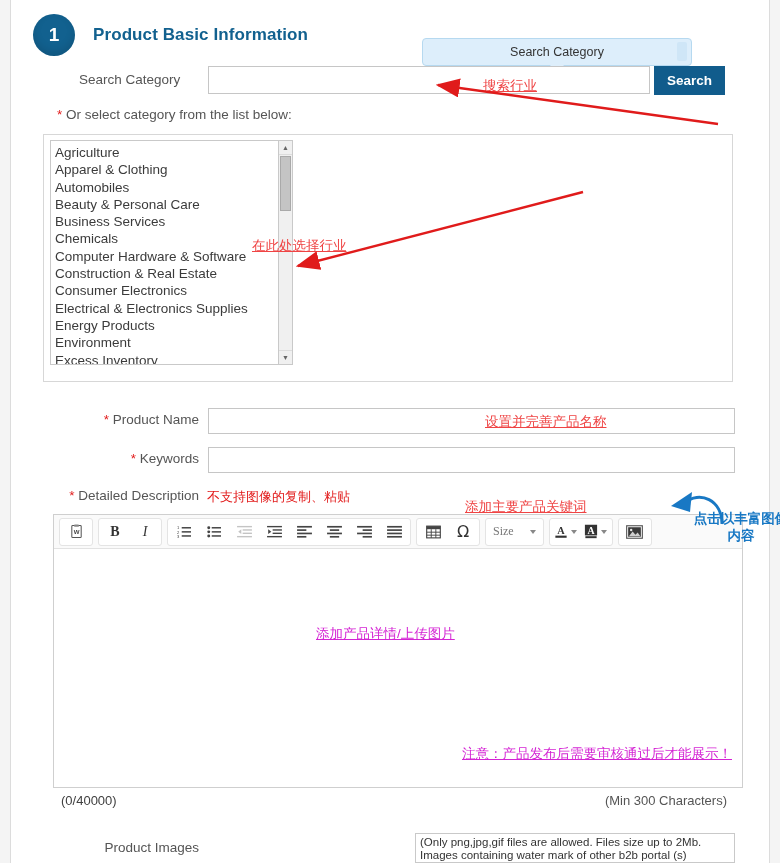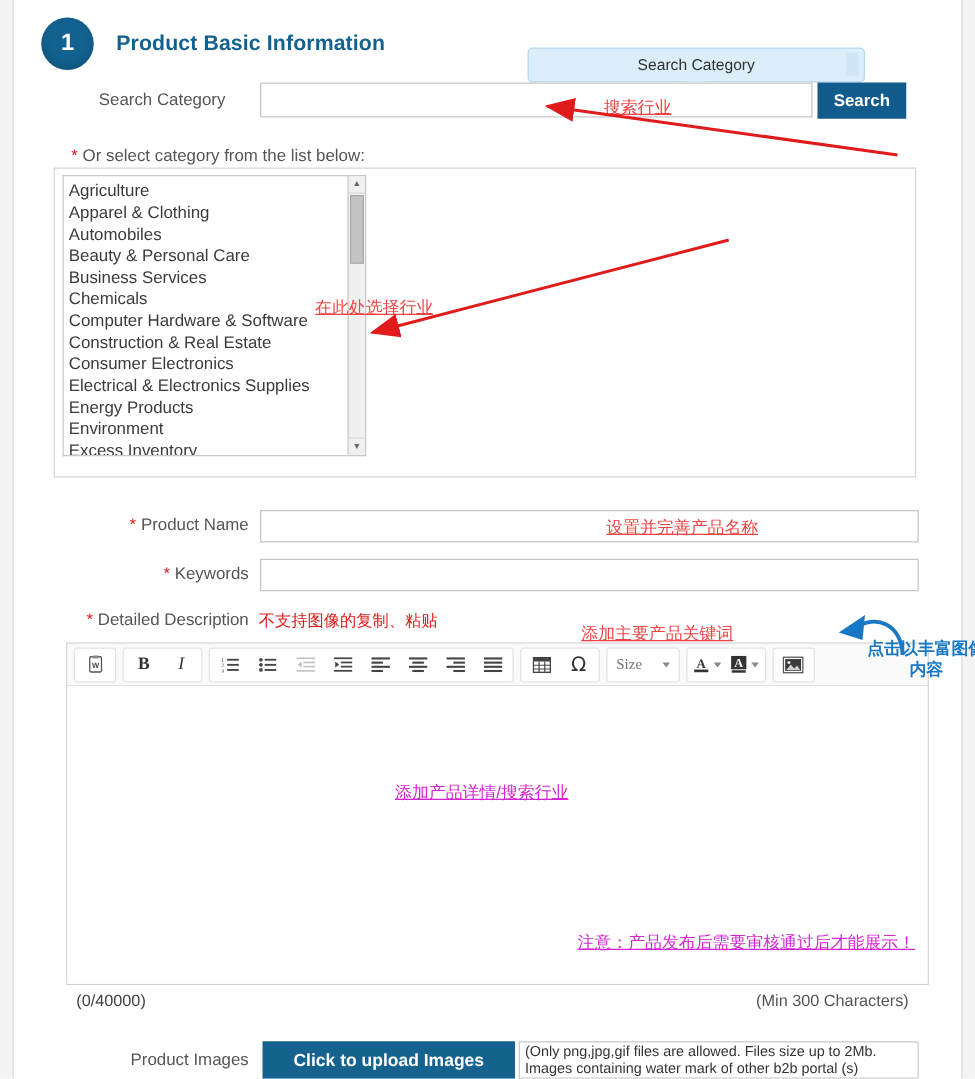--- a/index.html
+++ b/index.html
@@ -66,21 +66,21 @@
   .search-input{
     position:absolute;left:197px;top:0;width:442px;height:28px;
     border:1px solid #c6c6c6;background:#fff;box-sizing:border-box;
   }
   .search-btn{
     position:absolute;left:643px;top:0;width:71px;height:29px;
     background:#115c8c;color:#fff;border:none;
     font-size:13.5px;font-weight:bold;cursor:pointer;
     font-family:"Liberation Sans",sans-serif;
   }
-  .orlabel{position:absolute;left:46px;top:117px;font-size:13.5px;color:#555;}
+  .orlabel{position:absolute;left:46px;top:107px;font-size:13.5px;color:#555;}
 
   
   .catbox{
     position:absolute;left:32px;top:134px;width:690px;height:248px;
     border:1px solid #d7d7d7;background:#fff;box-sizing:border-box;
   }
   .catlist{
     position:absolute;left:6px;top:5px;width:228px;height:225px;
     border:1px solid #c9c9c9;border-right:none;background:#fff;
     overflow:hidden;box-sizing:border-box;
@@ -407,33 +407,32 @@
               <rect x="2.2" y="2.4" width="13.6" height="10.2" fill="#3a3a3a"></rect>
               <circle cx="5.4" cy="5.4" r="1.3" fill="#e8e8e8"></circle>
               <path d="M3 12 L7 7 L10 10.5 L12.4 8 L15.2 12 Z" fill="#cfcfcf"></path>
             </svg>
         </div>
       </div>
 
     </div>
 
     <div class="edbody">
-      <span class="ed-anno1">添加产品详情/搜索行业</span>
+      <span class="ed-anno1">添加产品详情/上传图片</span>
       <span class="ed-anno2">注意：产品发布后需要审核通过后才能展示！</span>
     </div>
   </div>
 
   <div class="blue-anno">点击以丰富图像内容</div>
 
   <div class="counter-left">(0/40000)</div>
   <div class="counter-right">(Min 300 Characters)</div>
 
   <div class="row-imgs">
     <span class="lbl">Product Images</span>
-    <button class="upload-btn">Click to upload Images</button>
     <div class="upload-note">(Only png,jpg,gif files are allowed. Files size up to 2Mb. Images containing water mark of other b2b portal (s)</div>
   </div>
 
 </div>
 
 <svg class="arrows" viewBox="0 0 780 863">
   <defs>
     <marker id="ah" markerWidth="10" markerHeight="8" refX="9" refY="4" orient="auto">
       <polygon points="0,0 10,4 0,8" fill="#e01b1b"></polygon>
     </marker>

